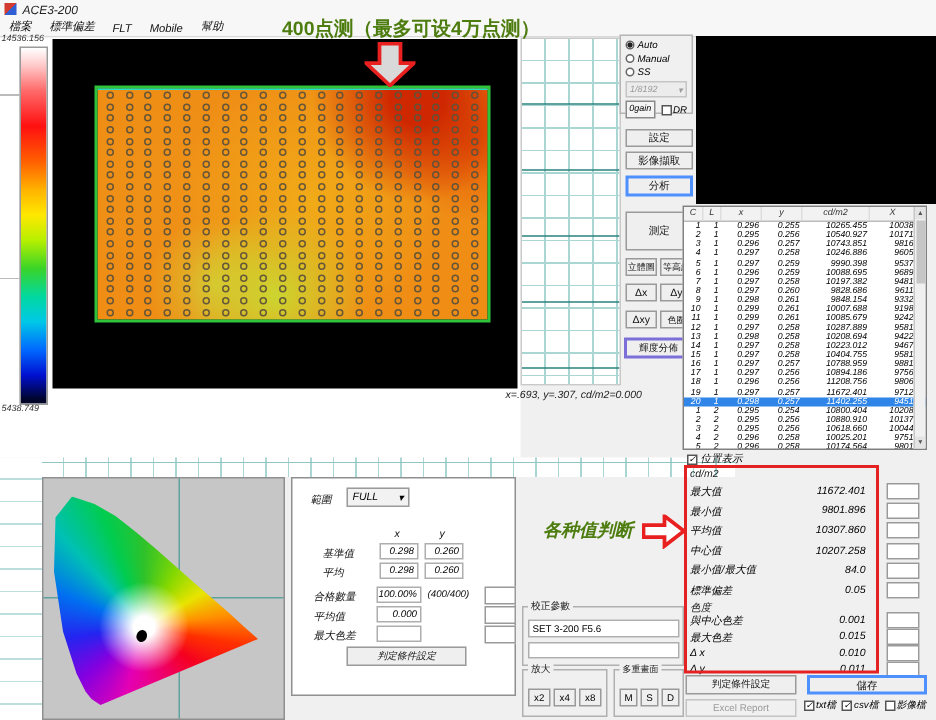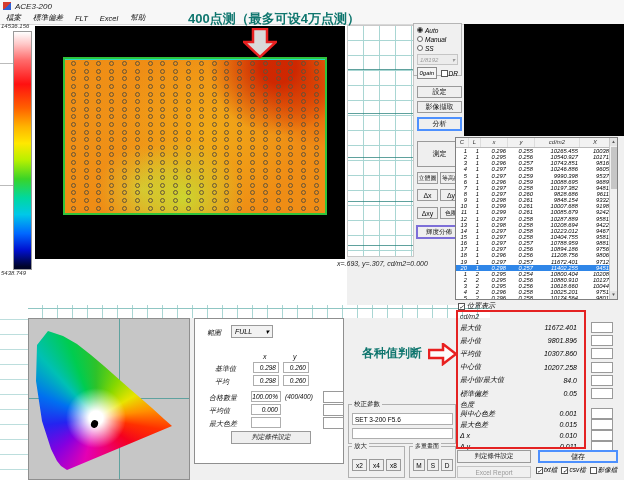--- a/index.html
+++ b/index.html
@@ -122,39 +122,39 @@
   #range-select{position:absolute;left:36px;top:6px;width:42px;height:13px;border:1px solid #9a9a9a;background:#f2f2f2;
     font-size:7px;display:flex;align-items:center;justify-content:space-between;padding:0 3px;box-sizing:border-box;}
   .mini-box{position:absolute;width:19px;height:10px;border:1px solid #9a9a9a;background:#fff;}
   
   .group{position:absolute;border:1px solid #b0b0b0;box-sizing:border-box;}
   .group .legend{position:absolute;top:-5px;left:3px;background:#f0f0f0;font-size:6.5px;padding:0 2px;color:#222;}
   .gfield{position:absolute;border:1px solid #aeaeae;background:#fff;font-size:6.5px;display:flex;align-items:center;padding-left:2px;box-sizing:border-box;}
   .small-btn{border:1px solid #9a9a9a;background:#efefef;font-size:6.5px;display:flex;align-items:center;justify-content:center;box-sizing:border-box;margin-right:2px;}
   .btn-row{position:absolute;display:flex;}
   
-  .annot{position:absolute;color:#0f766e;font-weight:bold;z-index:50;}
+  .annot{position:absolute;color:#4d7c0f;font-weight:bold;z-index:50;}
   #annot-top{left:188px;top:10px;font-size:13px;letter-spacing:0;}
-  #annot-mid{left:362px;top:345px;font-size:12px;}
+  #annot-mid{left:362px;top:345px;font-size:12px;font-style:italic;}
   .annot-arrow{position:absolute;z-index:50;}
 </style>
 </head>
 <body>
 
 <div id="app">
 
   <div class="abs" id="titlebar">
     <div id="appicon"></div>
     <div id="apptitle">ACE3-200</div>
   </div>
   <div class="abs" id="menubar">
       <div class="menu-item">檔案</div>
       <div class="menu-item">標準偏差</div>
       <div class="menu-item">FLT</div>
-      <div class="menu-item">Excel</div>
+      <div class="menu-item">Mobile</div>
       <div class="menu-item">幫助</div>
     </div>
 
   <div class="abs" id="left-white"></div>
   <div class="abs" id="tickbox"></div>
   <div class="abs" id="colorbar-max">14536.156</div>
   <div class="abs" id="colorbar"></div>
   <div class="abs" id="colorbar-min">5438.749</div>
 
   <div class="abs" id="canvas">

